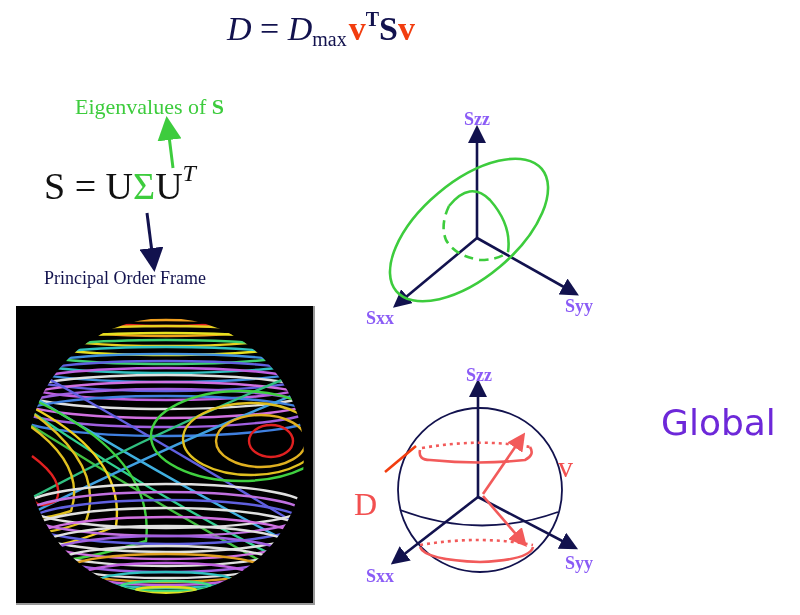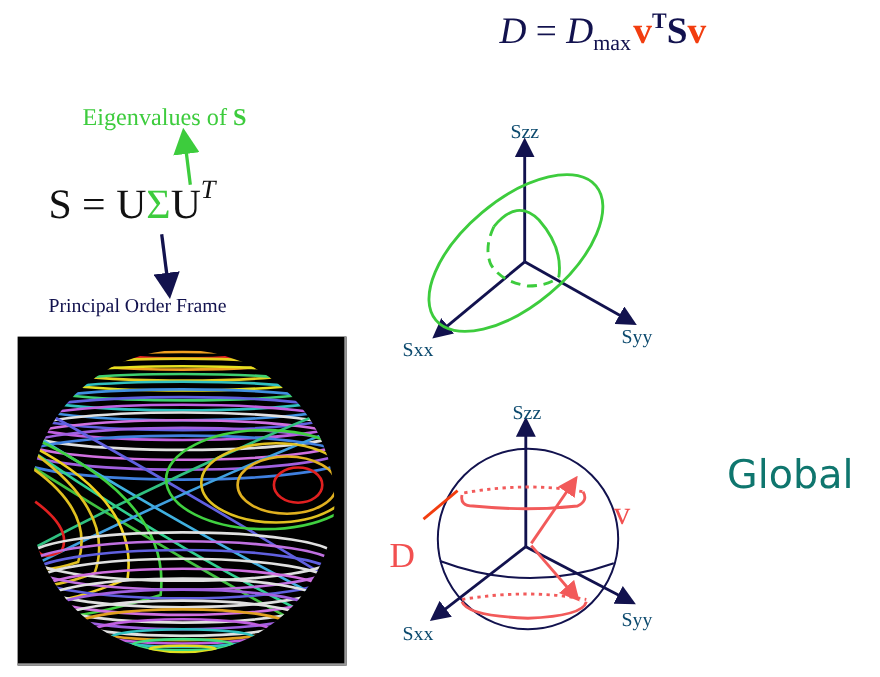--- a/index.html
+++ b/index.html
@@ -1,33 +1,33 @@
 <!DOCTYPE html>
 <html><head>
 <meta charset="utf-8">
 <style>
   html, body { margin:0; padding:0; background:#ffffff; }
   body { width:800px; height:615px; position:relative; overflow:hidden;
          font-family:"Liberation Serif","DejaVu Serif",serif; color:#101050; }
   .abs { position:absolute; }
-  #title { left:0; top:8px; width:642px; text-align:right; font-size:34px; color:#12124e; white-space:nowrap; }
+  #title { left:0; top:8px; width:642px; text-align:center; font-size:34px; color:#12124e; white-space:nowrap; }
   #title .it { font-style:italic; }
   #title .sub { font-size:20px; vertical-align:-6px; margin-right:2px; }
   #title .red { color:#f23d0f; font-weight:bold; }
   #title .bold { font-weight:bold; }
   #title .sup { font-size:20px; vertical-align:14px; font-weight:bold; }
   #eig-label { left:75px; top:94px; font-size:22px; color:#3dcc3d; white-space:nowrap; }
   #eig-label b { font-weight:bold; }
   #svd-eq { left:44px; top:160px; font-size:38px; color:#111; white-space:nowrap;font-family:Liberation Serif, serif; }
   #svd-eq .green { color:#3dcc3d; }
   #svd-eq .supT { font-size:24px; font-style:italic; vertical-align:18px; }
   #frame-label { left:44px; top:268px; font-size:18px; color:#12124e; white-space:nowrap; }
   #sphere-box { left:16px; top:306px; width:297px; height:297px; background:#000; border-bottom:2px solid #999; border-right:2px solid #999; }
-  #global { left:661px; top:412px; font-family:"DejaVu Sans","Liberation Sans",sans-serif; font-size:36px; color:#0f766e; }
-  .axlabel { font-size:18px; color:#0c4a6e; white-space:nowrap; }
+  #global { left:661px; top:402px; font-family:"DejaVu Sans","Liberation Sans",sans-serif; font-size:36px; color:#6d28d9; }
+  .axlabel { font-size:18px; color:#8b5cf6; white-space:nowrap;font-weight:bold; }
   #Dlab { left:354px; top:486px; font-size:32px; color:#f25050; }
   #vlab { left:558px; top:450px; font-size:30px; color:#f25050; }
   svg { position:absolute; left:0; top:0; }
 </style>
 </head>
 <body>
 
 <div id="title" class="abs">
   <span class="it">D</span><span> = </span><span class="it">D</span><span class="sub">max</span><span class="red">v</span><span class="sup">T</span><span class="bold">S</span><span class="red">v</span>
 </div>

